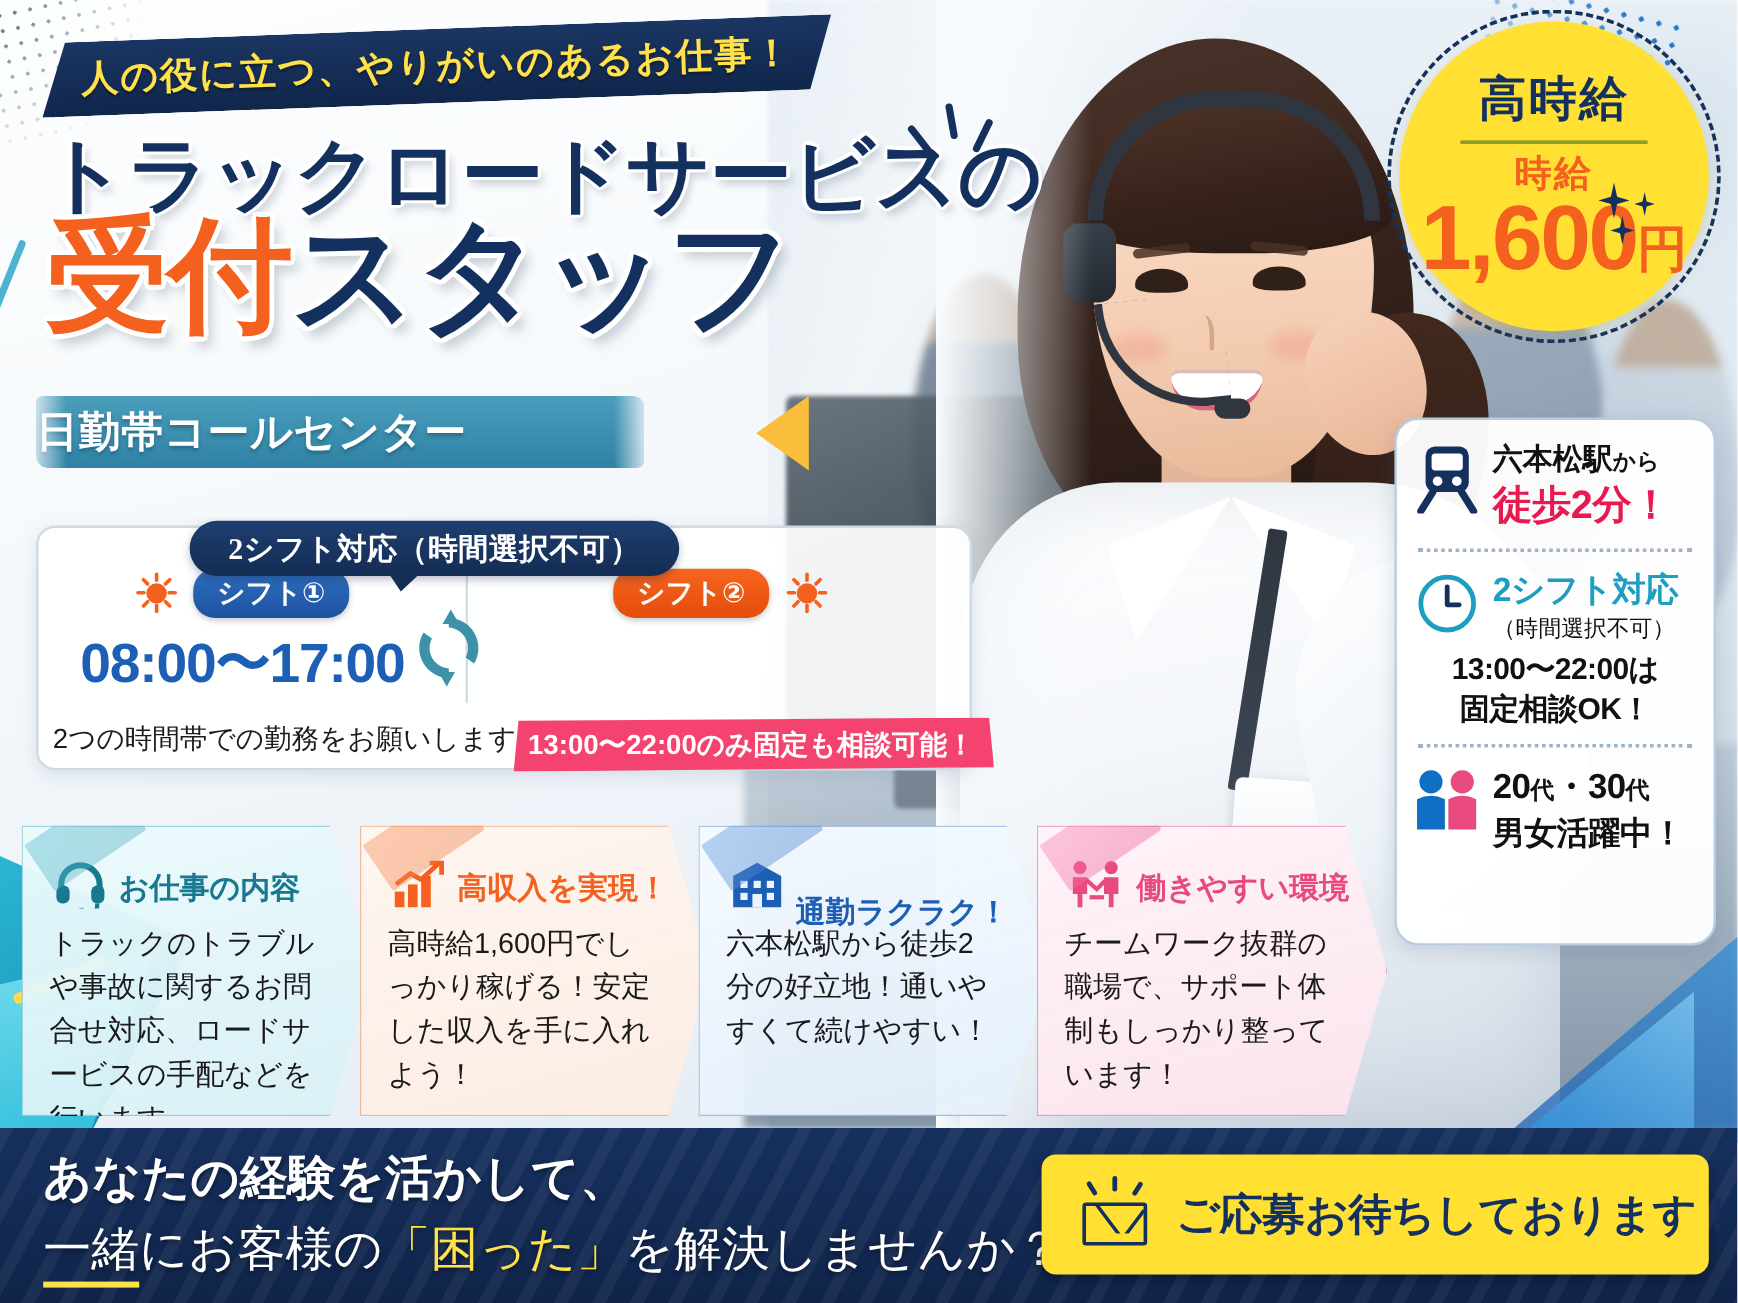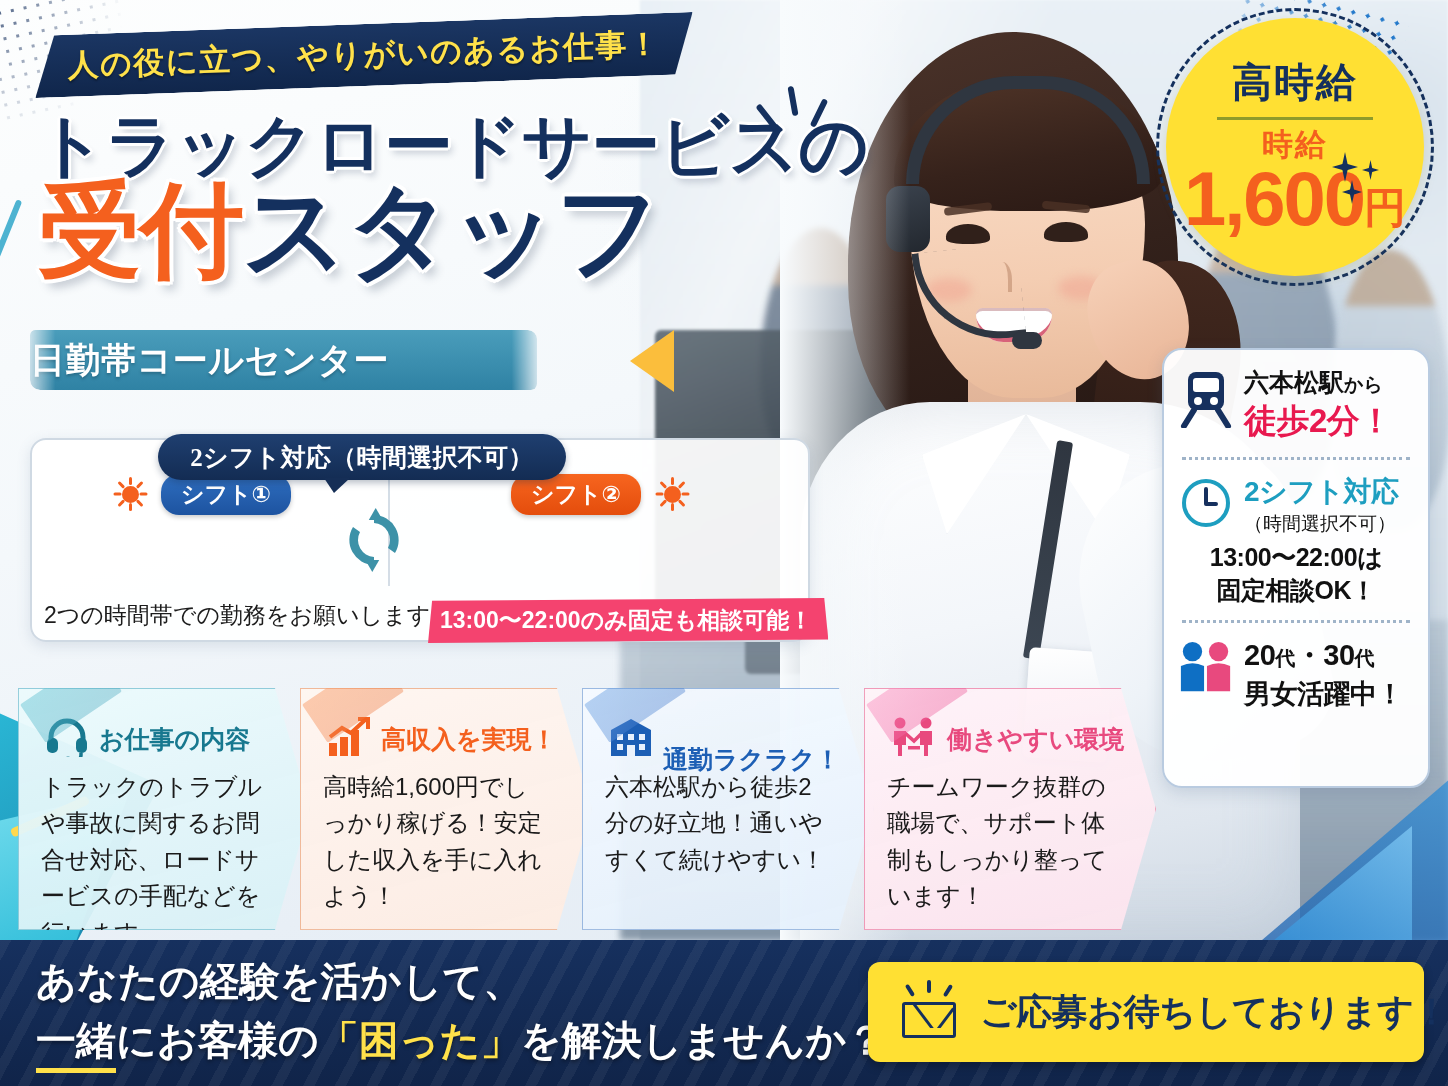--- a/index.html
+++ b/index.html
@@ -350,21 +350,21 @@
   .footer {
     position:absolute; left:0; bottom:0; width:1448px; height:146px;
     background:
       repeating-linear-gradient(118deg, rgba(255,255,255,.05) 0 10px, rgba(255,255,255,0) 10px 28px),
       linear-gradient(180deg,#16305e,#102449);
     display:flex; align-items:center;
   }
   .footer-text { margin-left:36px; }
   .ft-l1 { color:#fff; font-size:40px; font-weight:bold; letter-spacing:0; white-space:nowrap;
     text-shadow: 0 2px 4px rgba(0,0,0,.45); }
-  .ft-l2 { color:#fff; font-size:40px; font-weight:bold; white-space:nowrap; margin-top:4px;
+  .ft-l2 { color:#fff; font-size:40px; font-weight:normal; white-space:nowrap; margin-top:4px;
     text-shadow: 0 2px 4px rgba(0,0,0,.45); }
   .ft-l2 .hl { color:#ffe14a; }
   .ft-underline { display:inline-block; border-bottom:5px solid #ffe14a; }
   .cta {
     position:absolute; right:24px; top:22px; width:556px; height:100px;
     background:#ffe033; border-radius:12px; display:flex; align-items:center; gap:20px;
     padding-left:30px; box-shadow: 0 4px 10px rgba(0,0,0,.3);
   }
   .cta .label { color:#14305e; font-size:36px; font-weight:bold; white-space:nowrap; letter-spacing:-.5px; }
   .mail { position:relative; width:62px; height:56px; flex:0 0 auto; }
@@ -461,20 +461,21 @@
           <i style="transform:rotate(45deg)"></i>
         <i style="transform:rotate(90deg)"></i>
           <i style="transform:rotate(135deg)"></i>
         <i style="transform:rotate(180deg)"></i>
           <i style="transform:rotate(225deg)"></i>
         <i style="transform:rotate(270deg)"></i>
           <i style="transform:rotate(315deg)"></i>
       </div>
       <div class="tag blue">シフト①</div>
     </div>
+    <div class="time blue">08:00〜17:00</div>
   </div>
 
   <div class="divider"></div>
 
   <div class="swap">
     <svg viewBox="0 0 68 68" xmlns="http://www.w3.org/2000/svg">
       <path d="M34 9a25 25 0 0 1 21 38l-7-5a17 17 0 0 0-14-25z" fill="#3d92a8"></path>
       <path d="M34 59a25 25 0 0 1-21-38l7 5a17 17 0 0 0 14 25z" fill="#3d92a8"></path>
       <path d="M28 4 l12 7 -12 7 z" fill="#3d92a8" transform="rotate(150 34 11)"></path>
       <path d="M40 64 l-12 -7 12 -7 z" fill="#3d92a8" transform="rotate(150 34 57)"></path>

